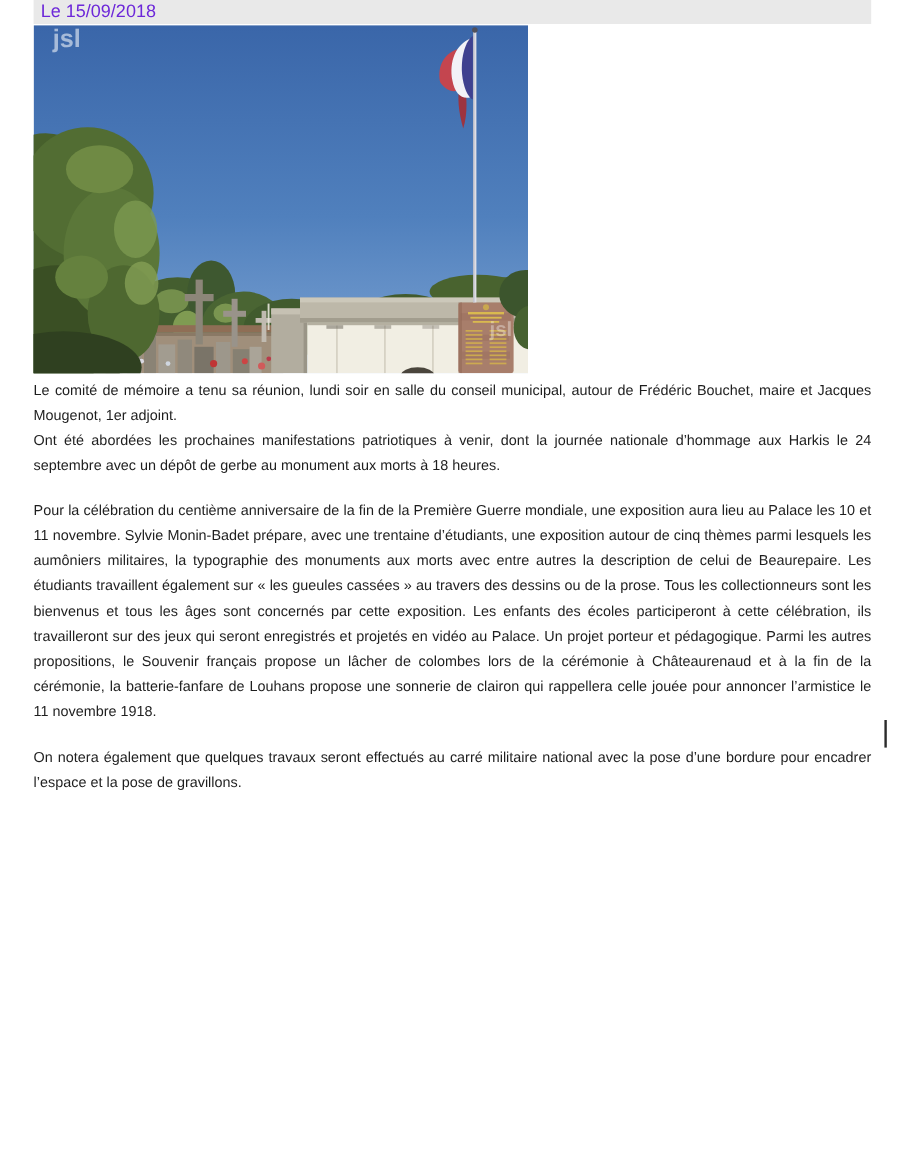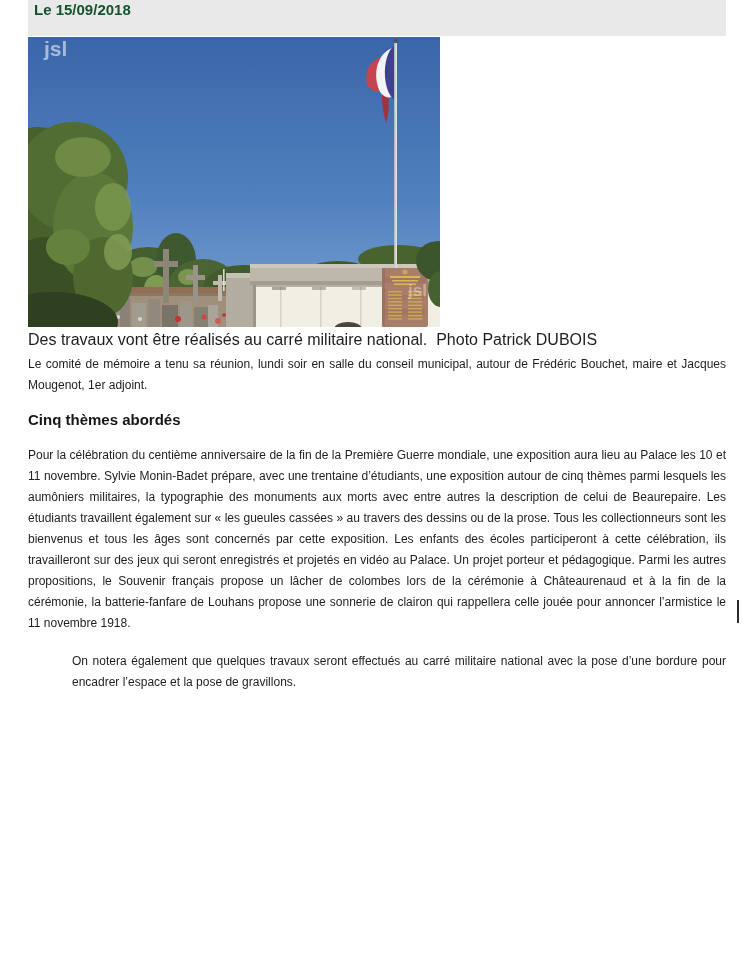--- a/index.html
+++ b/index.html
@@ -19,38 +19,38 @@
   
   .headline{
     margin:20px 0 0;
     font-size:25px;line-height:32px;font-weight:bold;
     letter-spacing:-0.2px;color:#0f0f0f;
   }
   .headline .cat{color:var(--accent-red);}
 
   
   .date-bar{
-    height:36px;background:var(--datebar-bg);
-    font-size:15px;line-height:19px;padding-left:6px;color:#14532d;font-weight:bold;
+    height:20px;background:var(--datebar-bg);
+    font-size:15px;line-height:19px;padding-left:6px;color:#6d28d9;
   }
 
   
   .photo-wrap{position:relative;width:412px;height:290px;margin-top:1px;}
   .photo-wrap svg{display:block;}
   .watermark{position:absolute;font-weight:bold;pointer-events:none;}
   .wm-top{left:16px;top:0px;font-size:21px;color:rgba(255,255,255,0.55);}
   .wm-monument{left:380px;top:244px;font-size:17px;color:rgba(255,255,255,0.35);}
 
   
   .caption{margin:2px 0 0;font-size:16px;line-height:21px;white-space:pre-wrap;color:#1e1e1e;}
   .body-text{margin:0;font-size:12px;line-height:21px;text-align:justify;color:#1e1e1e;}
   .intro{margin-top:4px;}
   .subheading{margin:15px 0 0;font-size:15px;line-height:18px;font-weight:bold;color:#161616;}
   .main-body{margin-top:16px;}
-  .closing{margin-top:17px;margin-left:44px;}
+  .closing{margin-top:17px;}
   .author{margin:20px 0 0;font-size:16px;line-height:21px;font-weight:bold;color:#111;}
 
   
   .caret{position:absolute;left:737px;top:600px;width:1.5px;height:23px;background:#2b2b2b;}
 </style>
 </head>
 <body>
 
 <div class="page">
 
@@ -211,27 +211,26 @@
         <ellipse cx="55" cy="120" rx="28" ry="20" fill="#6f8a44"></ellipse>
         <ellipse cx="85" cy="170" rx="18" ry="24" fill="#7c9850" opacity="0.8"></ellipse>
         <ellipse cx="40" cy="210" rx="22" ry="18" fill="#65813e"></ellipse>
         <ellipse cx="90" cy="215" rx="14" ry="18" fill="#87a257" opacity="0.75"></ellipse>
       </g>
     </svg>
     <div class="watermark wm-top">jsl</div>
     <div class="watermark wm-monument">jsl</div>
   </figure>
 
-  <p class="caption">Des travaux vont être réalisés au carré militaire national.  Photo Patrick DUBOIS</p>
 
   <div class="intro">
     <p class="body-text">Le comité de mémoire a tenu sa réunion, lundi soir en salle du conseil municipal, autour de Frédéric Bouchet, maire et Jacques Mougenot, 1er  adjoint.</p>
+    <p class="body-text">Ont été abordées les prochaines manifestations patriotiques à venir, dont la journée nationale d’hommage aux Harkis le 24 septembre avec un dépôt de gerbe au monument aux morts à 18 heures.</p>
   </div>
 
-  <h2 class="subheading">Cinq thèmes abordés</h2>
 
   <p class="body-text main-body">Pour la célébration du centième anniversaire de la fin de la Première Guerre mondiale, une exposition aura lieu au Palace les 10 et 11 novembre. Sylvie Monin-Badet prépare, avec une trentaine d’étudiants, une exposition autour de cinq thèmes parmi lesquels les aumôniers militaires, la typographie des monuments aux morts avec entre autres la description de celui de Beaurepaire. Les étudiants travaillent également sur « les gueules cassées » au travers des dessins ou de la prose. Tous les collectionneurs sont les bienvenus et tous les âges sont concernés par cette exposition. Les enfants des écoles participeront à cette célébration, ils travailleront sur des jeux qui seront enregistrés et projetés en vidéo au Palace. Un projet porteur et pédagogique. Parmi les autres propositions, le Souvenir français propose un lâcher de colombes lors de la cérémonie à Châteaurenaud et à la fin de la cérémonie, la batterie-fanfare de Louhans propose une sonnerie de clairon qui rappellera celle jouée pour annoncer l’armistice le 11 novembre 1918.</p>
 
   <p class="body-text closing">On notera également que quelques travaux seront effectués au carré militaire national avec la pose d’une bordure pour encadrer l’espace et la pose de gravillons.</p>
 
 
   <div class="caret"></div>
 </div>
 
 </body></html>

